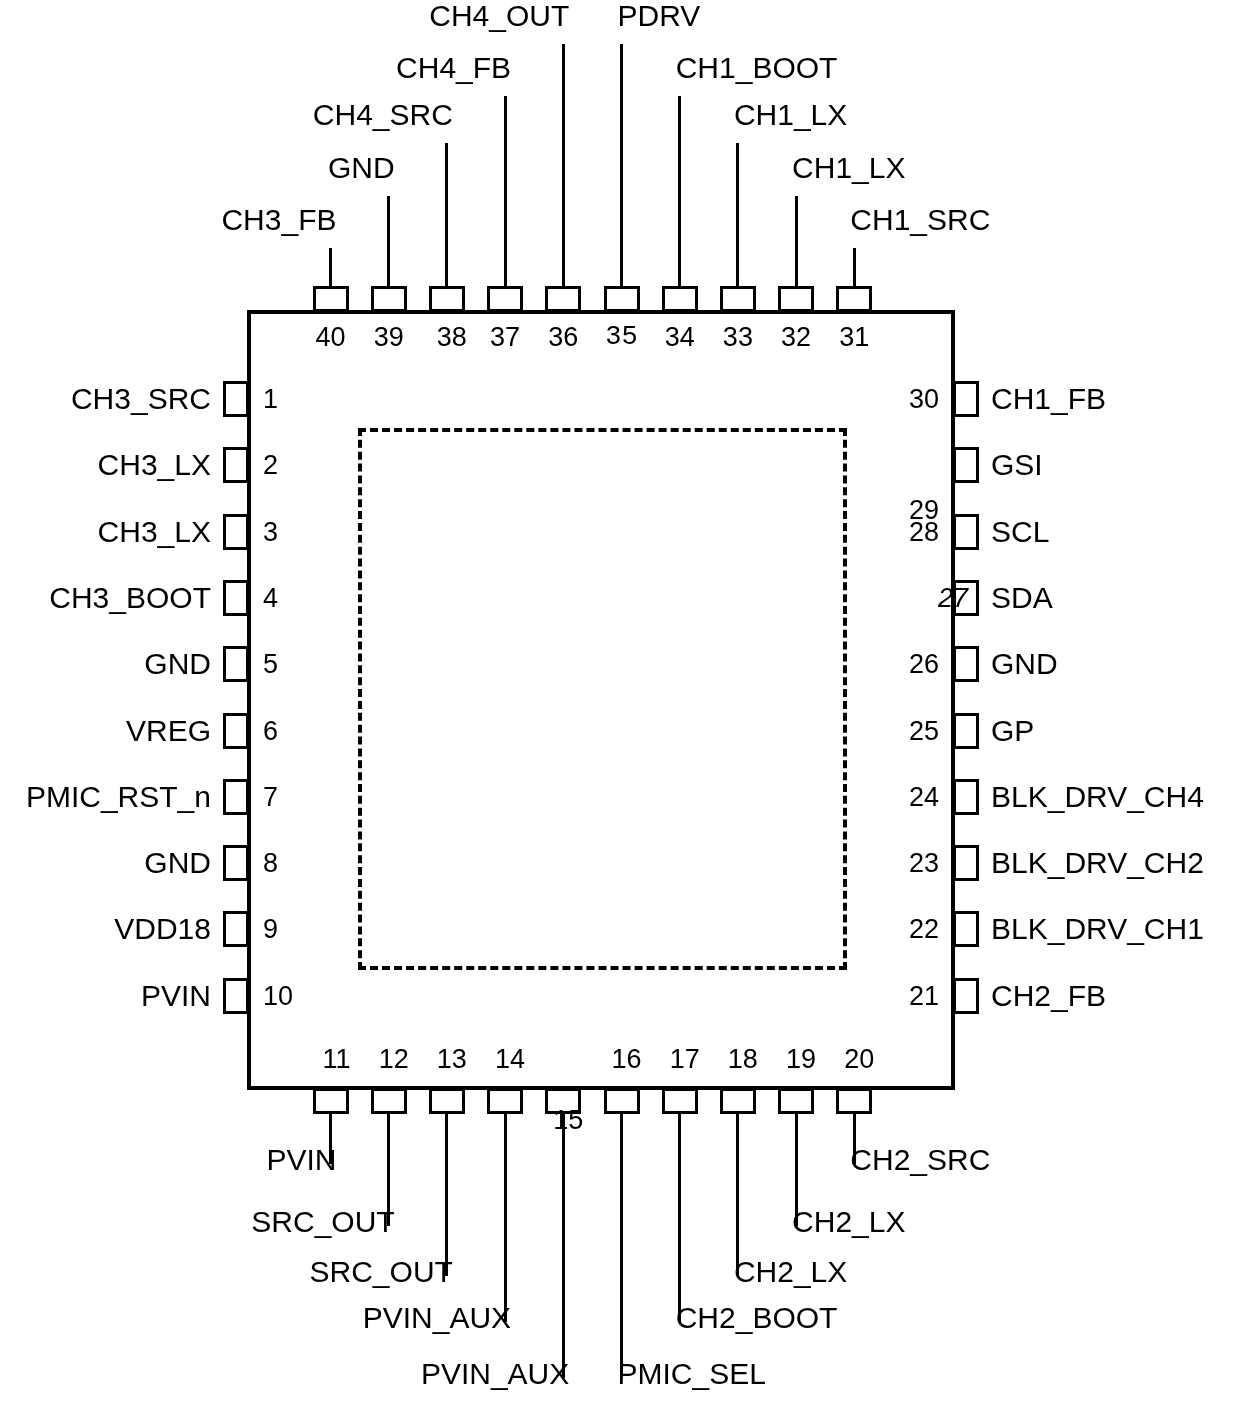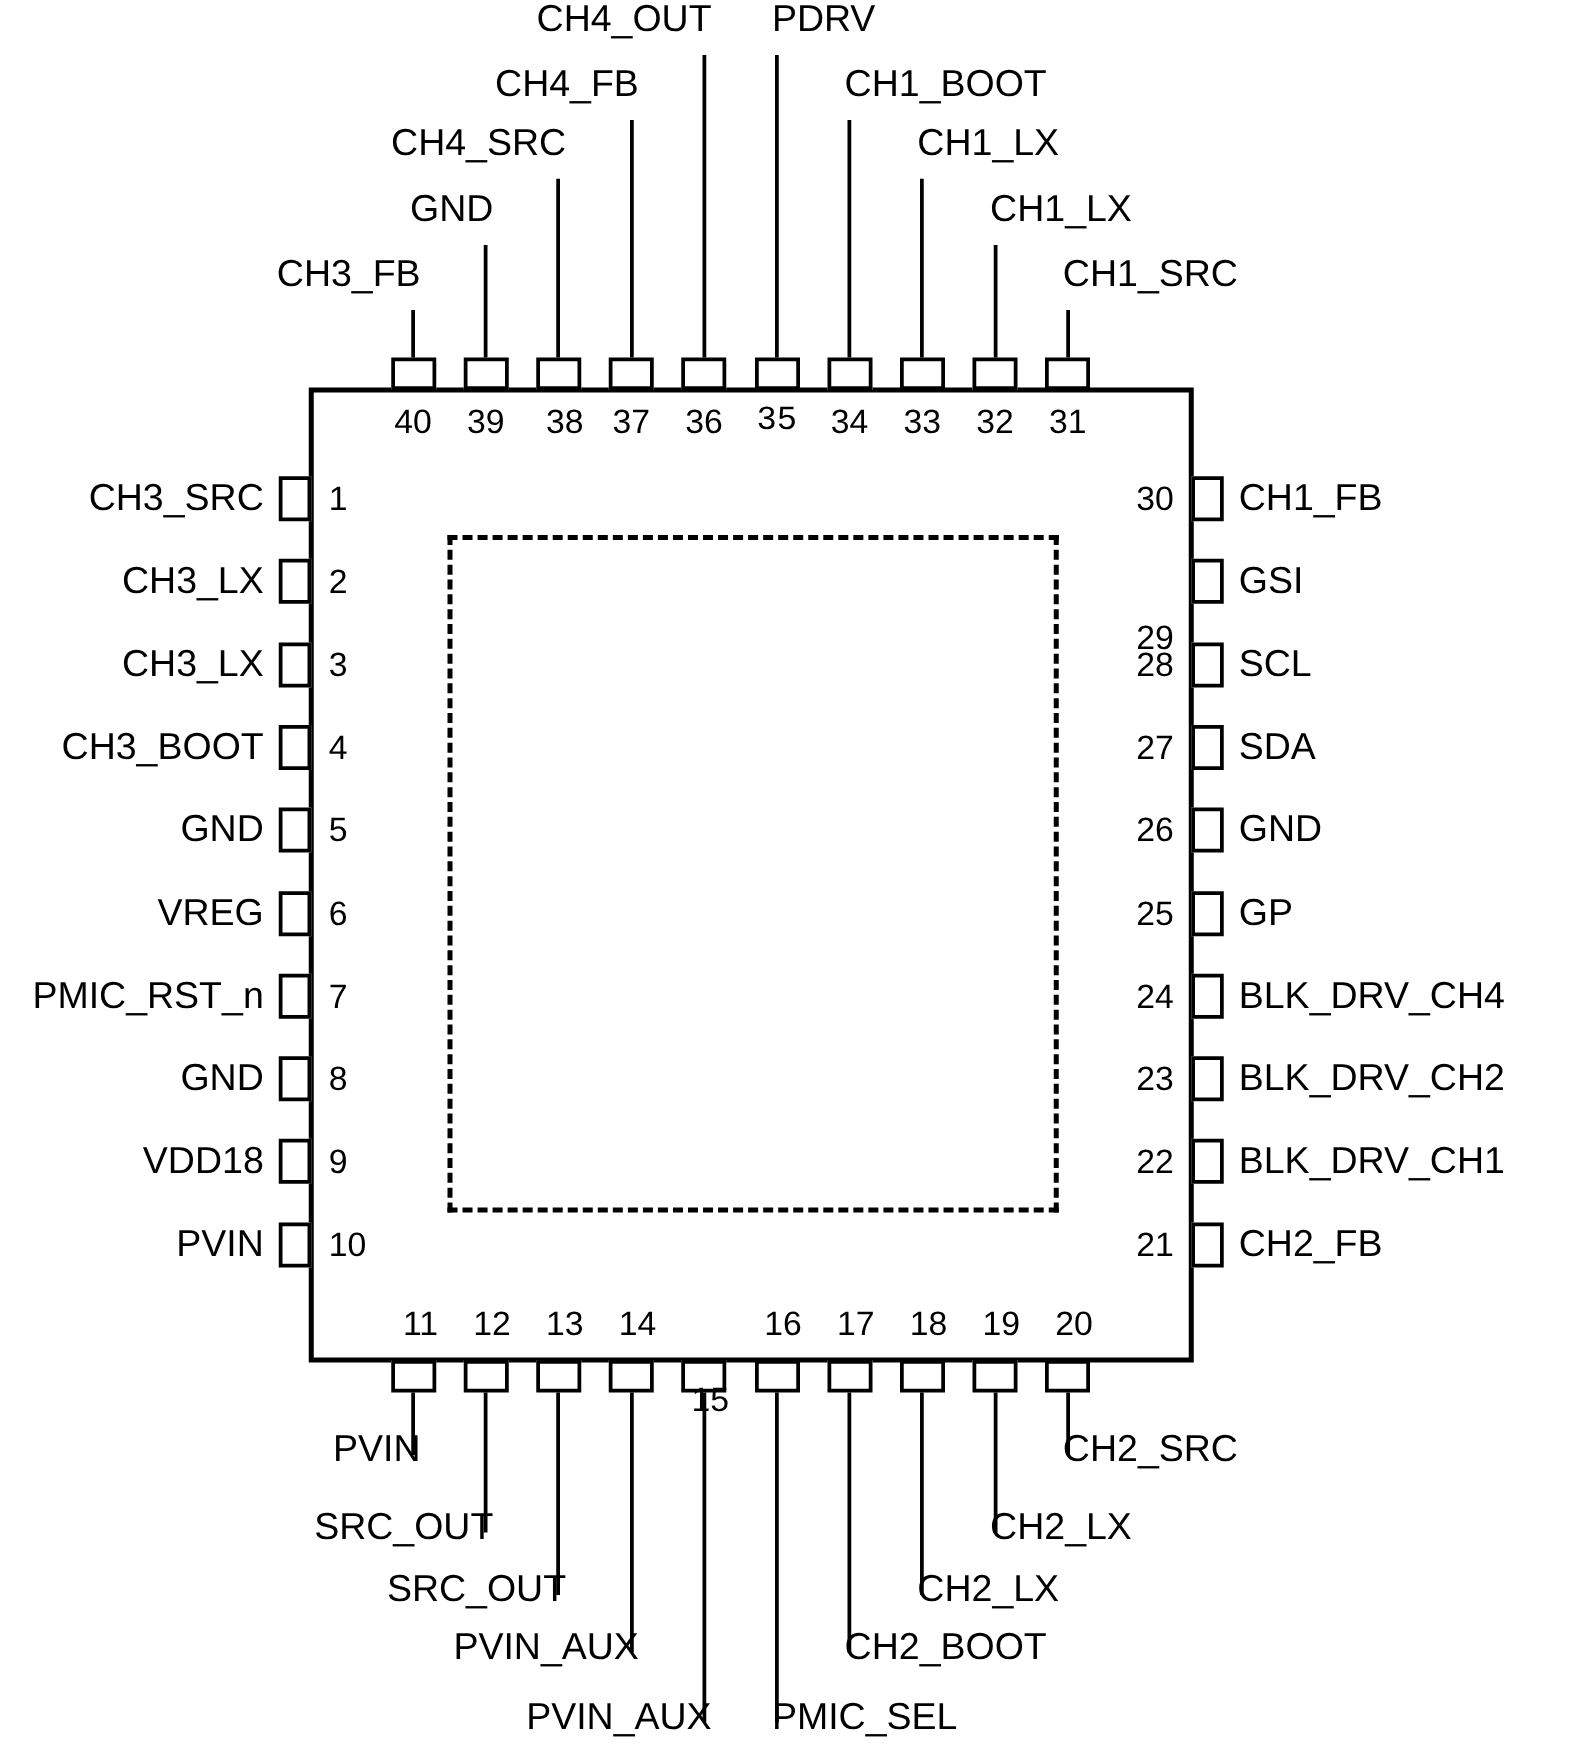--- a/index.html
+++ b/index.html
@@ -204,21 +204,21 @@
       <div class="pad pad-side" style="left: 953px; top: 381px;"></div>
       <div class="pinnum pinnum-right" style="left: 893px; top: 386px;">30</div>
       <div class="lbl-side" style="left: 991px; top: 382px;">CH1_FB</div>
       <div class="pad pad-side" style="left: 953px; top: 447.3px;"></div>
       <div class="pinnum pinnum-right" style="left: 893px; top: 449px; margin-top: 48px;">29</div>
       <div class="lbl-side" style="left: 991px; top: 448.3px;">GSI</div>
       <div class="pad pad-side" style="left: 953px; top: 513.6px;"></div>
       <div class="pinnum pinnum-right" style="left: 893px; top: 518.6px; text-align: right;">28</div>
       <div class="lbl-side" style="left: 991px; top: 514.6px;">SCL</div>
       <div class="pad pad-side" style="left: 953px; top: 579.9px;"></div>
-      <div class="pinnum pinnum-right" style="left: 893px; top: 584.9px;">27</div>
+      <div class="pinnum pinnum-right" style="left: 922px; top: 584.9px; font-style: italic;">27</div>
       <div class="lbl-side" style="left: 991px; top: 580.9px;">SDA</div>
       <div class="pad pad-side" style="left: 953px; top: 646.2px;"></div>
       <div class="pinnum pinnum-right" style="left: 893px; top: 651.2px;">26</div>
       <div class="lbl-side" style="left: 991px; top: 647.2px;">GND</div>
       <div class="pad pad-side" style="left: 953px; top: 712.5px;"></div>
       <div class="pinnum pinnum-right" style="left: 893px; top: 717.5px;">25</div>
       <div class="lbl-side" style="left: 991px; top: 713.5px;">GP</div>
       <div class="pad pad-side" style="left: 953px; top: 778.8px;"></div>
       <div class="pinnum pinnum-right" style="left: 893px; top: 783.8px;">24</div>
       <div class="lbl-side" style="left: 991px; top: 779.8px;">BLK_DRV_CH4</div>

